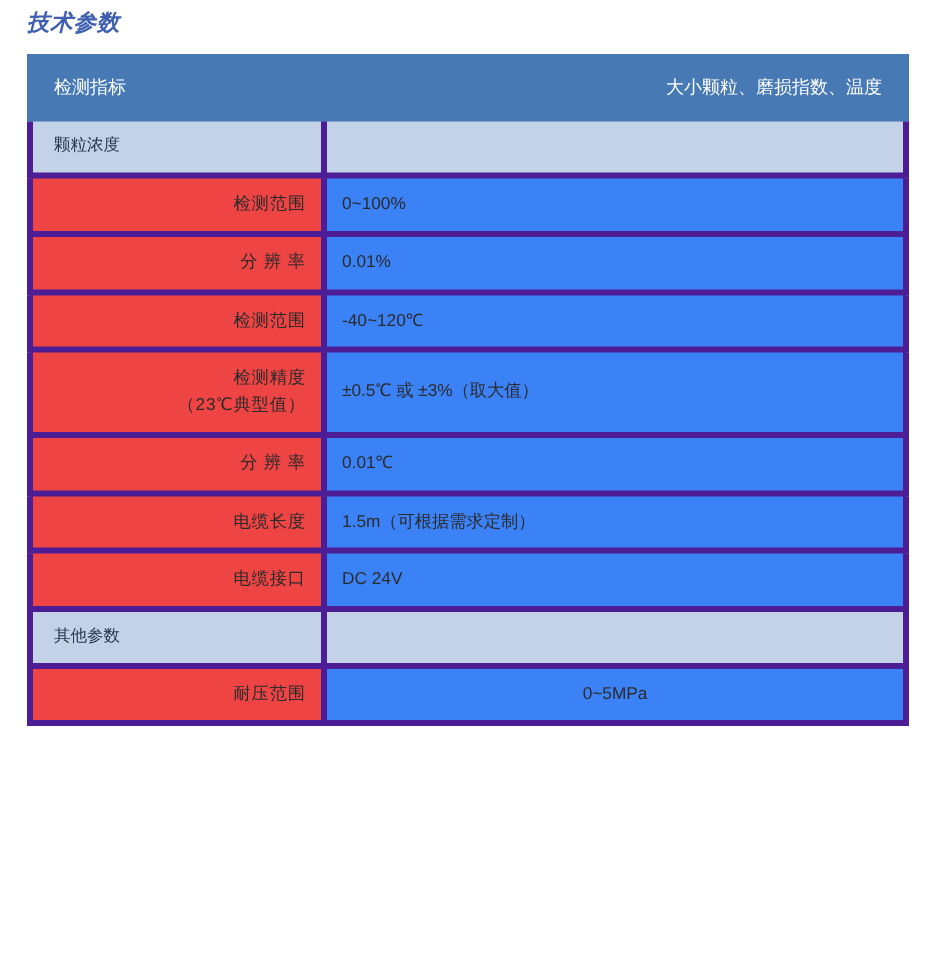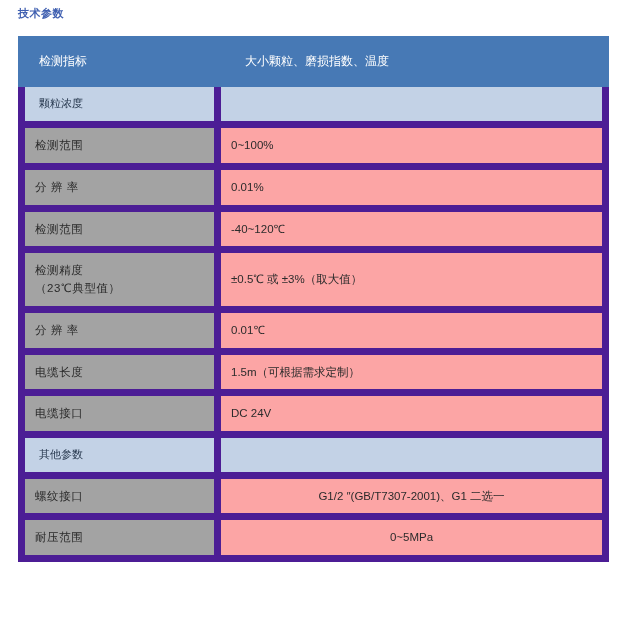--- a/index.html
+++ b/index.html
@@ -17,78 +17,80 @@
   .page {
     position: relative;
     width: 620px;
     height: 640px;
     box-sizing: border-box;
   }
   .page-title {
     position: absolute;
     left: 18px;
     top: 6px;
-    font-size: 11px;
+    font-size: 15px;
     font-weight: bold;
     color: #3f5fb0;
     letter-spacing: 0.5px;
+    font-style: italic;
   }
   .spec-table {
     position: absolute;
     left: 18px;
     top: 36px;
     width: 584px;
     border-collapse: collapse;
     table-layout: fixed;
     font-size: 11.5px;
   }
   .spec-table col.c1 { width: 196px; }
   .spec-table col.c2 { width: 388px; }
   .spec-table td {
-    border: 7px solid #4c1d95;
+    border: 4px solid #4c1d95;
     padding: 0;
     vertical-align: middle;
   }
   .cell {
     padding: 9px 10px;
     line-height: 1.45;
     box-sizing: border-box;
   }
   
   tr.header td {
     background: #4779b5;
     color: #ffffff;
     border-color: #4779b5;
   }
   tr.header .cell {
     padding: 10px 14px;
     font-size: 12px;
   }
   tr.header .h2 {
     padding-left: 24px;
+    text-align: right;
   }
   
   tr.section td {
     background: #c3d2e6;
   }
   tr.section .cell {
     padding-left: 14px;
     font-size: 11px;
     color: #26374d;
   }
   tr.section td.blank {
     background: #c3d2e6;
   }
   
   tr.data td.label {
-    background: #a3a3a3;
-    text-align: left;
+    background: #ef4444;
+    text-align: right;
   }
   tr.data td.value {
-    background: #fca5a5;
+    background: #3b82f6;
     text-align: left;
   }
   tr.data td.value.center {
     text-align: center;
   }
   tr.data .cell {
     min-height: 18px;
   }
   .label .cell {
     letter-spacing: 0.6px;
@@ -185,28 +187,20 @@
         <tr class="section">
           <td>
             <div class="cell">其他参数</div>
           </td>
           <td class="blank">
             <div class="cell">&nbsp;</div>
           </td>
         </tr>
         <tr class="data">
           <td class="label">
-            <div class="cell">螺纹接口</div>
-          </td>
-          <td class="value center">
-            <div class="cell">G1/2 ″(GB/T7307-2001)、G1 二选一</div>
-          </td>
-        </tr>
-        <tr class="data">
-          <td class="label">
             <div class="cell">耐压范围</div>
           </td>
           <td class="value center">
             <div class="cell">0~5MPa</div>
           </td>
         </tr>
       </tbody>
   </table>
 
 </div>

